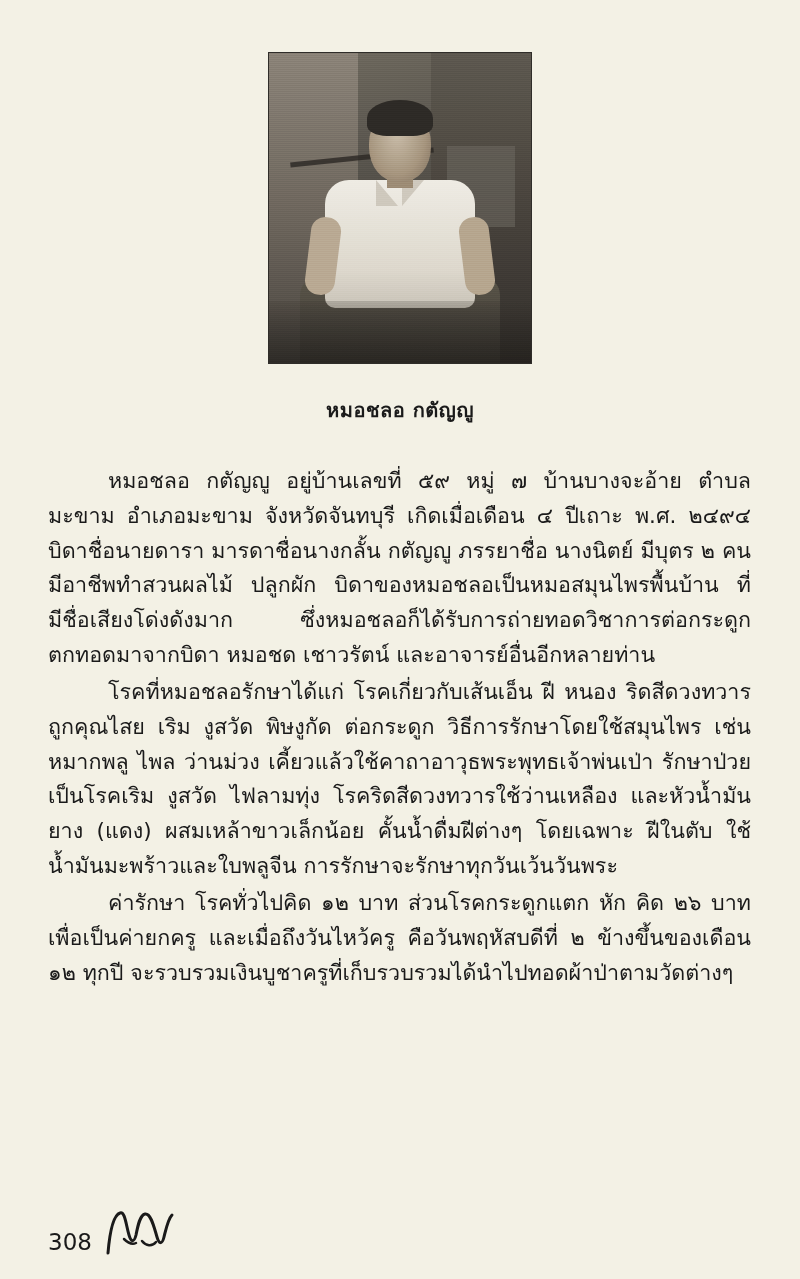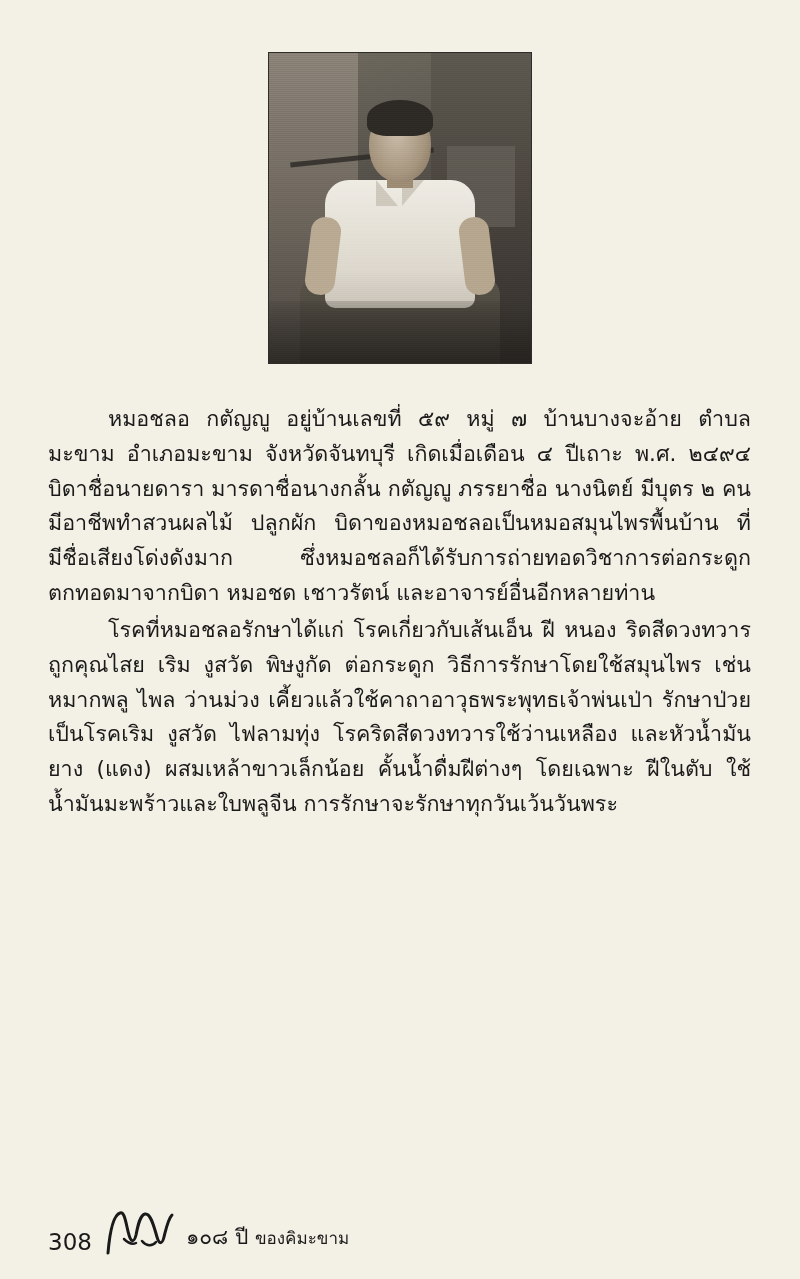--- a/index.html
+++ b/index.html
@@ -179,35 +179,32 @@
       <div class="ph-arm-l"></div>
       <div class="ph-arm-r"></div>
       <div class="ph-neck"></div>
       <div class="ph-head"></div>
       <div class="ph-hair"></div>
       <div class="ph-floor"></div>
       <div class="photo-grain"></div>
     </div>
   </div>
 
+  <div class="caption">หมอชลอ กตัญญู</div>
 
   <div class="body-text">
     <p>หมอชลอ กตัญญู อยู่บ้านเลขที่ ๕๙ หมู่ ๗ บ้านบางจะอ้าย ตำบลมะขาม อำเภอมะขาม จังหวัดจันทบุรี เกิดเมื่อเดือน ๔ ปีเถาะ พ.ศ. ๒๔๙๔ บิดาชื่อนายดารา มารดาชื่อนางกลั้น กตัญญู ภรรยาชื่อ นางนิตย์ มีบุตร ๒ คน มีอาชีพทำสวนผลไม้ ปลูกผัก บิดาของหมอชลอเป็นหมอสมุนไพรพื้นบ้าน ที่มีชื่อเสียงโด่งดังมาก ซึ่งหมอชลอก็ได้รับการถ่ายทอดวิชาการต่อกระดูกตกทอดมาจากบิดา หมอชด เชาวรัตน์ และอาจารย์อื่นอีกหลายท่าน</p>
     <p>โรคที่หมอชลอรักษาได้แก่ โรคเกี่ยวกับเส้นเอ็น ฝี หนอง ริดสีดวงทวาร ถูกคุณไสย เริม งูสวัด พิษงูกัด ต่อกระดูก วิธีการรักษาโดยใช้สมุนไพร เช่น หมากพลู ไพล ว่านม่วง เคี้ยวแล้วใช้คาถาอาวุธพระพุทธเจ้าพ่นเป่า รักษาป่วยเป็นโรคเริม งูสวัด ไฟลามทุ่ง โรคริดสีดวงทวารใช้ว่านเหลือง และหัวน้ำมันยาง (แดง) ผสมเหล้าขาวเล็กน้อย คั้นน้ำดื่มฝีต่างๆ โดยเฉพาะ ฝีในตับ ใช้น้ำมันมะพร้าวและใบพลูจีน การรักษาจะรักษาทุกวันเว้นวันพระ</p>
+    <p>ค่ารักษา โรคทั่วไปคิด ๑๒ บาท ส่วนโรคกระดูกแตก หัก คิด ๒๖ บาท เพื่อเป็นค่ายกครู และเมื่อถึงวันไหว้ครู คือวันพฤหัสบดีที่ ๒ ข้างขึ้นของเดือน ๑๒ ทุกปี จะรวบรวมเงินบูชาครูที่เก็บรวบรวมได้นำไปทอดผ้าป่าตามวัดต่างๆ</p>
   </div>
 
   <div class="footer">
     <span class="pagenum">308</span>
     <span class="ornament">
       <svg width="74" height="46" viewBox="0 0 74 46" aria-hidden="true">
         <path d="M6 44 C8 20, 12 6, 18 4 C23 2, 24 16, 27 26 C29 33, 32 34, 34 26 C36 16, 38 6, 43 5 C49 4, 52 18, 55 28 C57 35, 60 36, 62 28 C64 20, 66 10, 70 6" fill="none" stroke="#1a1a1a" stroke-width="3" stroke-linecap="round"></path>
         <path d="M22 30 C26 34, 30 36, 34 34" fill="none" stroke="#1a1a1a" stroke-width="2.5" stroke-linecap="round"></path>
         <path d="M40 32 C44 37, 50 38, 54 33" fill="none" stroke="#1a1a1a" stroke-width="2.5" stroke-linecap="round"></path>
       </svg>
     </span>
-    <span class="booktitle">
-      <span>๑๐๘</span>
-      <span>ปี</span>
-      <span class="small">ของคิมะขาม</span>
-    </span>
   </div>
 
 </div>
 
 </body></html>

